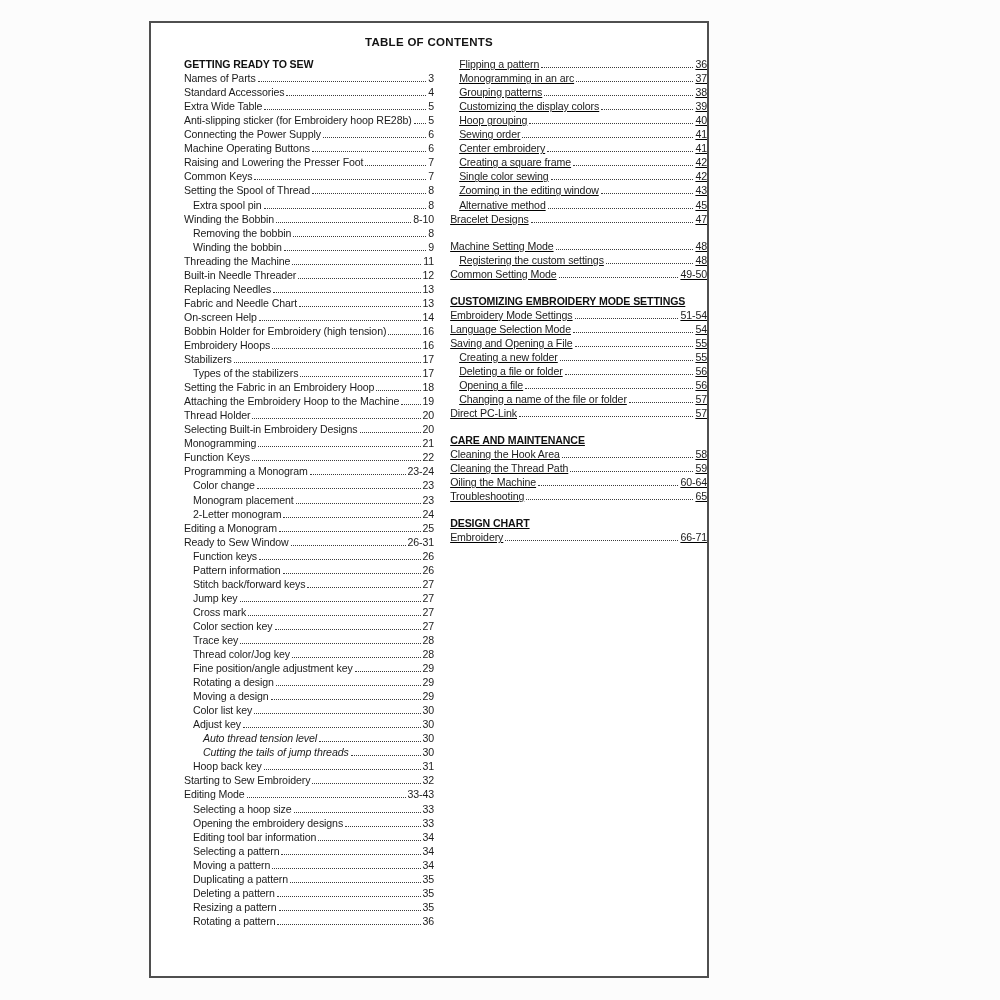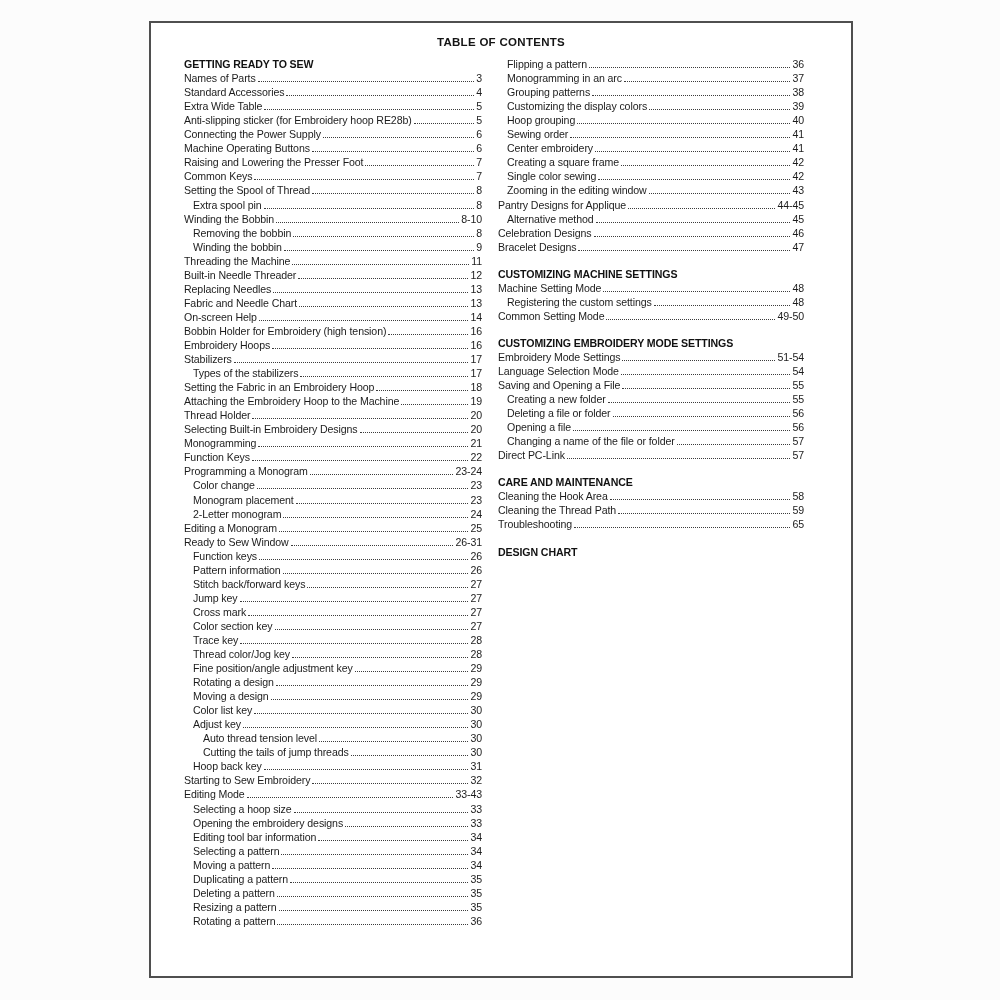--- a/index.html
+++ b/index.html
@@ -7,21 +7,21 @@
     padding: 0;
     background: #fcfcfc;
     width: 1000px;
     height: 1000px;
     font-family: "Liberation Sans", sans-serif;
   }
   .page {
     position: absolute;
     left: 149px;
     top: 21px;
-    width: 704px;
+    width: 560px;
     height: 957px;
     box-sizing: border-box;
     background: #ffffff;
     border: 2px solid #4f4f4f;
     overflow: hidden;
   }
   .title {
     text-align: center;
     font-size: 11.5px;
     font-weight: bold;
@@ -33,36 +33,36 @@
   .cols {
     display: flex;
     margin-top: 7px;
     padding-left: 33px;
   }
   .col {
     display: flex;
     flex-direction: column;
   }
   .col-left  { width: 298px; margin-right: 16px; }
-  .col-right { width: 306px; }
+  .col-right { width: 306px; text-decoration: underline; }
   .row {
     display: flex;
     align-items: flex-end;
     height: 14.05px;
     font-size: 10.6px;
     letter-spacing: -0.1px;
     color: #1c1c1c;
   }
   .row .lbl {
     white-space: nowrap;
     line-height: 12px;
   }
   .hrow { font-weight: bold; color: #111; }
   .ind1 { padding-left: 9px; }
-  .ind2 { padding-left: 19px; }
+  .ind2 { padding-left: 19px; font-style: italic; }
   .lead {
     flex: 1;
     border-bottom: 1.5px dotted #3c3c3c;
     margin: 0 2px 2px 2px;
     min-width: 8px;
   }
   .num {
     white-space: nowrap;
     line-height: 12px;
   }
@@ -429,43 +429,30 @@
           <span class="lbl ind1">Single color sewing</span>
           <span class="lead"></span>
           <span class="num">42</span>
         </div>
         <div class="row">
           <span class="lbl ind1">Zooming in the editing window</span>
           <span class="lead"></span>
           <span class="num">43</span>
         </div>
         <div class="row">
-          <span class="lbl">Pantry Designs for Applique</span>
-          <span class="lead"></span>
-          <span class="num">44-45</span>
-        </div>
-        <div class="row">
           <span class="lbl ind1">Alternative method</span>
           <span class="lead"></span>
           <span class="num">45</span>
         </div>
         <div class="row">
-          <span class="lbl">Celebration Designs</span>
-          <span class="lead"></span>
-          <span class="num">46</span>
-        </div>
-        <div class="row">
           <span class="lbl">Bracelet Designs</span>
           <span class="lead"></span>
           <span class="num">47</span>
         </div>
         <div class="gap"></div>
-        <div class="row hrow">
-          <span class="lbl">CUSTOMIZING MACHINE SETTINGS</span>
-        </div>
         <div class="row">
           <span class="lbl">Machine Setting Mode</span>
           <span class="lead"></span>
           <span class="num">48</span>
         </div>
         <div class="row">
           <span class="lbl ind1">Registering the custom settings</span>
           <span class="lead"></span>
           <span class="num">48</span>
         </div>
@@ -526,23 +513,33 @@
           <span class="lbl">Cleaning the Hook Area</span>
           <span class="lead"></span>
           <span class="num">58</span>
         </div>
         <div class="row">
           <span class="lbl">Cleaning the Thread Path</span>
           <span class="lead"></span>
           <span class="num">59</span>
         </div>
         <div class="row">
+          <span class="lbl">Oiling the Machine</span>
+          <span class="lead"></span>
+          <span class="num">60-64</span>
+        </div>
+        <div class="row">
           <span class="lbl">Troubleshooting</span>
           <span class="lead"></span>
           <span class="num">65</span>
         </div>
         <div class="gap"></div>
         <div class="row hrow">
           <span class="lbl">DESIGN CHART</span>
+        </div>
+        <div class="row">
+          <span class="lbl">Embroidery</span>
+          <span class="lead"></span>
+          <span class="num">66-71</span>
         </div>
       </div>
   </div>
 </div>
 
 </body></html>

